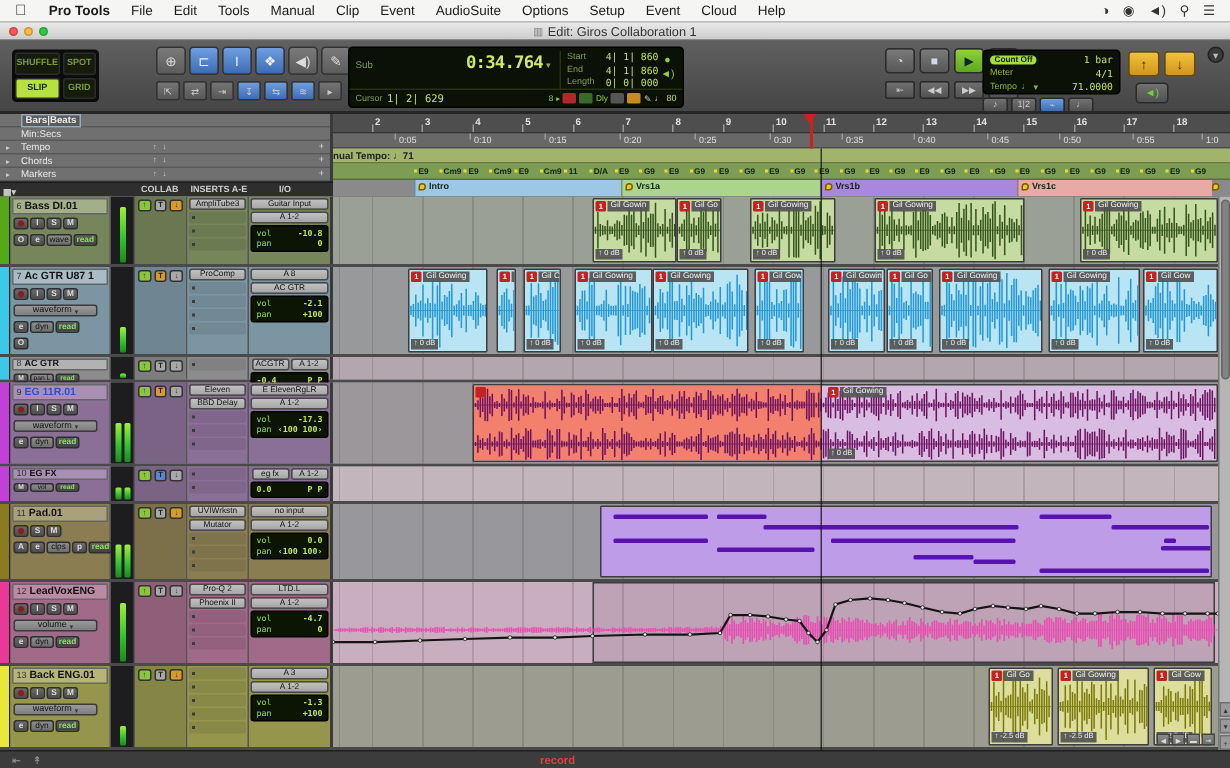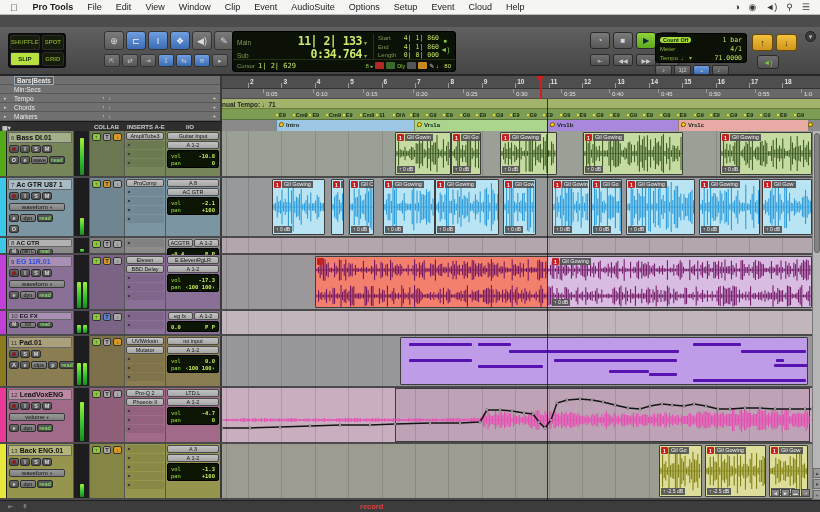--- a/index.html
+++ b/index.html
@@ -203,40 +203,49 @@
 <body>
 
 <div class="window">
 
   <div class="menubar">
     <span class="apple"></span>
     <span id="menubar-items" style="display:flex">
         <span class="mb-item bold">Pro Tools</span>
         <span class="mb-item">File</span>
         <span class="mb-item">Edit</span>
-        <span class="mb-item">View</span>
-        <span class="mb-item">Window</span>
+        <span class="mb-item">Tools</span>
+        <span class="mb-item">Manual</span>
         <span class="mb-item">Clip</span>
         <span class="mb-item">Event</span>
         <span class="mb-item">AudioSuite</span>
         <span class="mb-item">Options</span>
         <span class="mb-item">Setup</span>
         <span class="mb-item">Event</span>
         <span class="mb-item">Cloud</span>
         <span class="mb-item">Help</span>
       </span>
     <span class="mb-right">
       <span>◑</span>
       <span>◉</span>
       <span>◄)</span>
       <span>⚲</span>
       <span>☰</span>
     </span>
   </div>
 
+  <div class="titlebar">
+    <span class="traffic">
+      <span class="tdot" style="background:#fc5753"></span>
+      <span class="tdot" style="background:#fdbc40"></span>
+      <span class="tdot" style="background:#33c748"></span>
+    </span>
+    <span class="doc-icon">▥</span>
+    <span>Edit: Giros Collaboration 1</span>
+  </div>
 
   <div class="toolbar">
     <div class="modebox" id="modebox">
         <div class="mode">SHUFFLE</div>
         <div class="mode">SPOT</div>
         <div class="mode active">SLIP</div>
         <div class="mode">GRID</div>
       </div>
     <div class="toolrow" id="toolrow">
         <div class="toolbtn">⊕</div>
@@ -251,25 +260,20 @@
         <div class="stoolbtn">⇄</div>
         <div class="stoolbtn">⇥</div>
         <div class="stoolbtn blue">↧</div>
         <div class="stoolbtn blue">⇆</div>
         <div class="stoolbtn blue">≋</div>
         <div class="stoolbtn">▸</div>
       </div>
 
     <div class="counterbox">
       <div class="cmain">
-        <div class="crow">
-            <span class="clabel">Main</span>
-          <span class="cval">11| 2| 133</span>
-            <span class="ccar">▾</span>
-          </div>
         <div class="crow">
             <span class="clabel">Sub</span>
           <span class="cval">0:34.764</span>
             <span class="ccar">▾</span>
           </div>
       </div>
       <div class="csel">
         <div class="selrow">
             <span class="sellabel">Start</span>
           <span class="selval">4| 1| 860</span>

